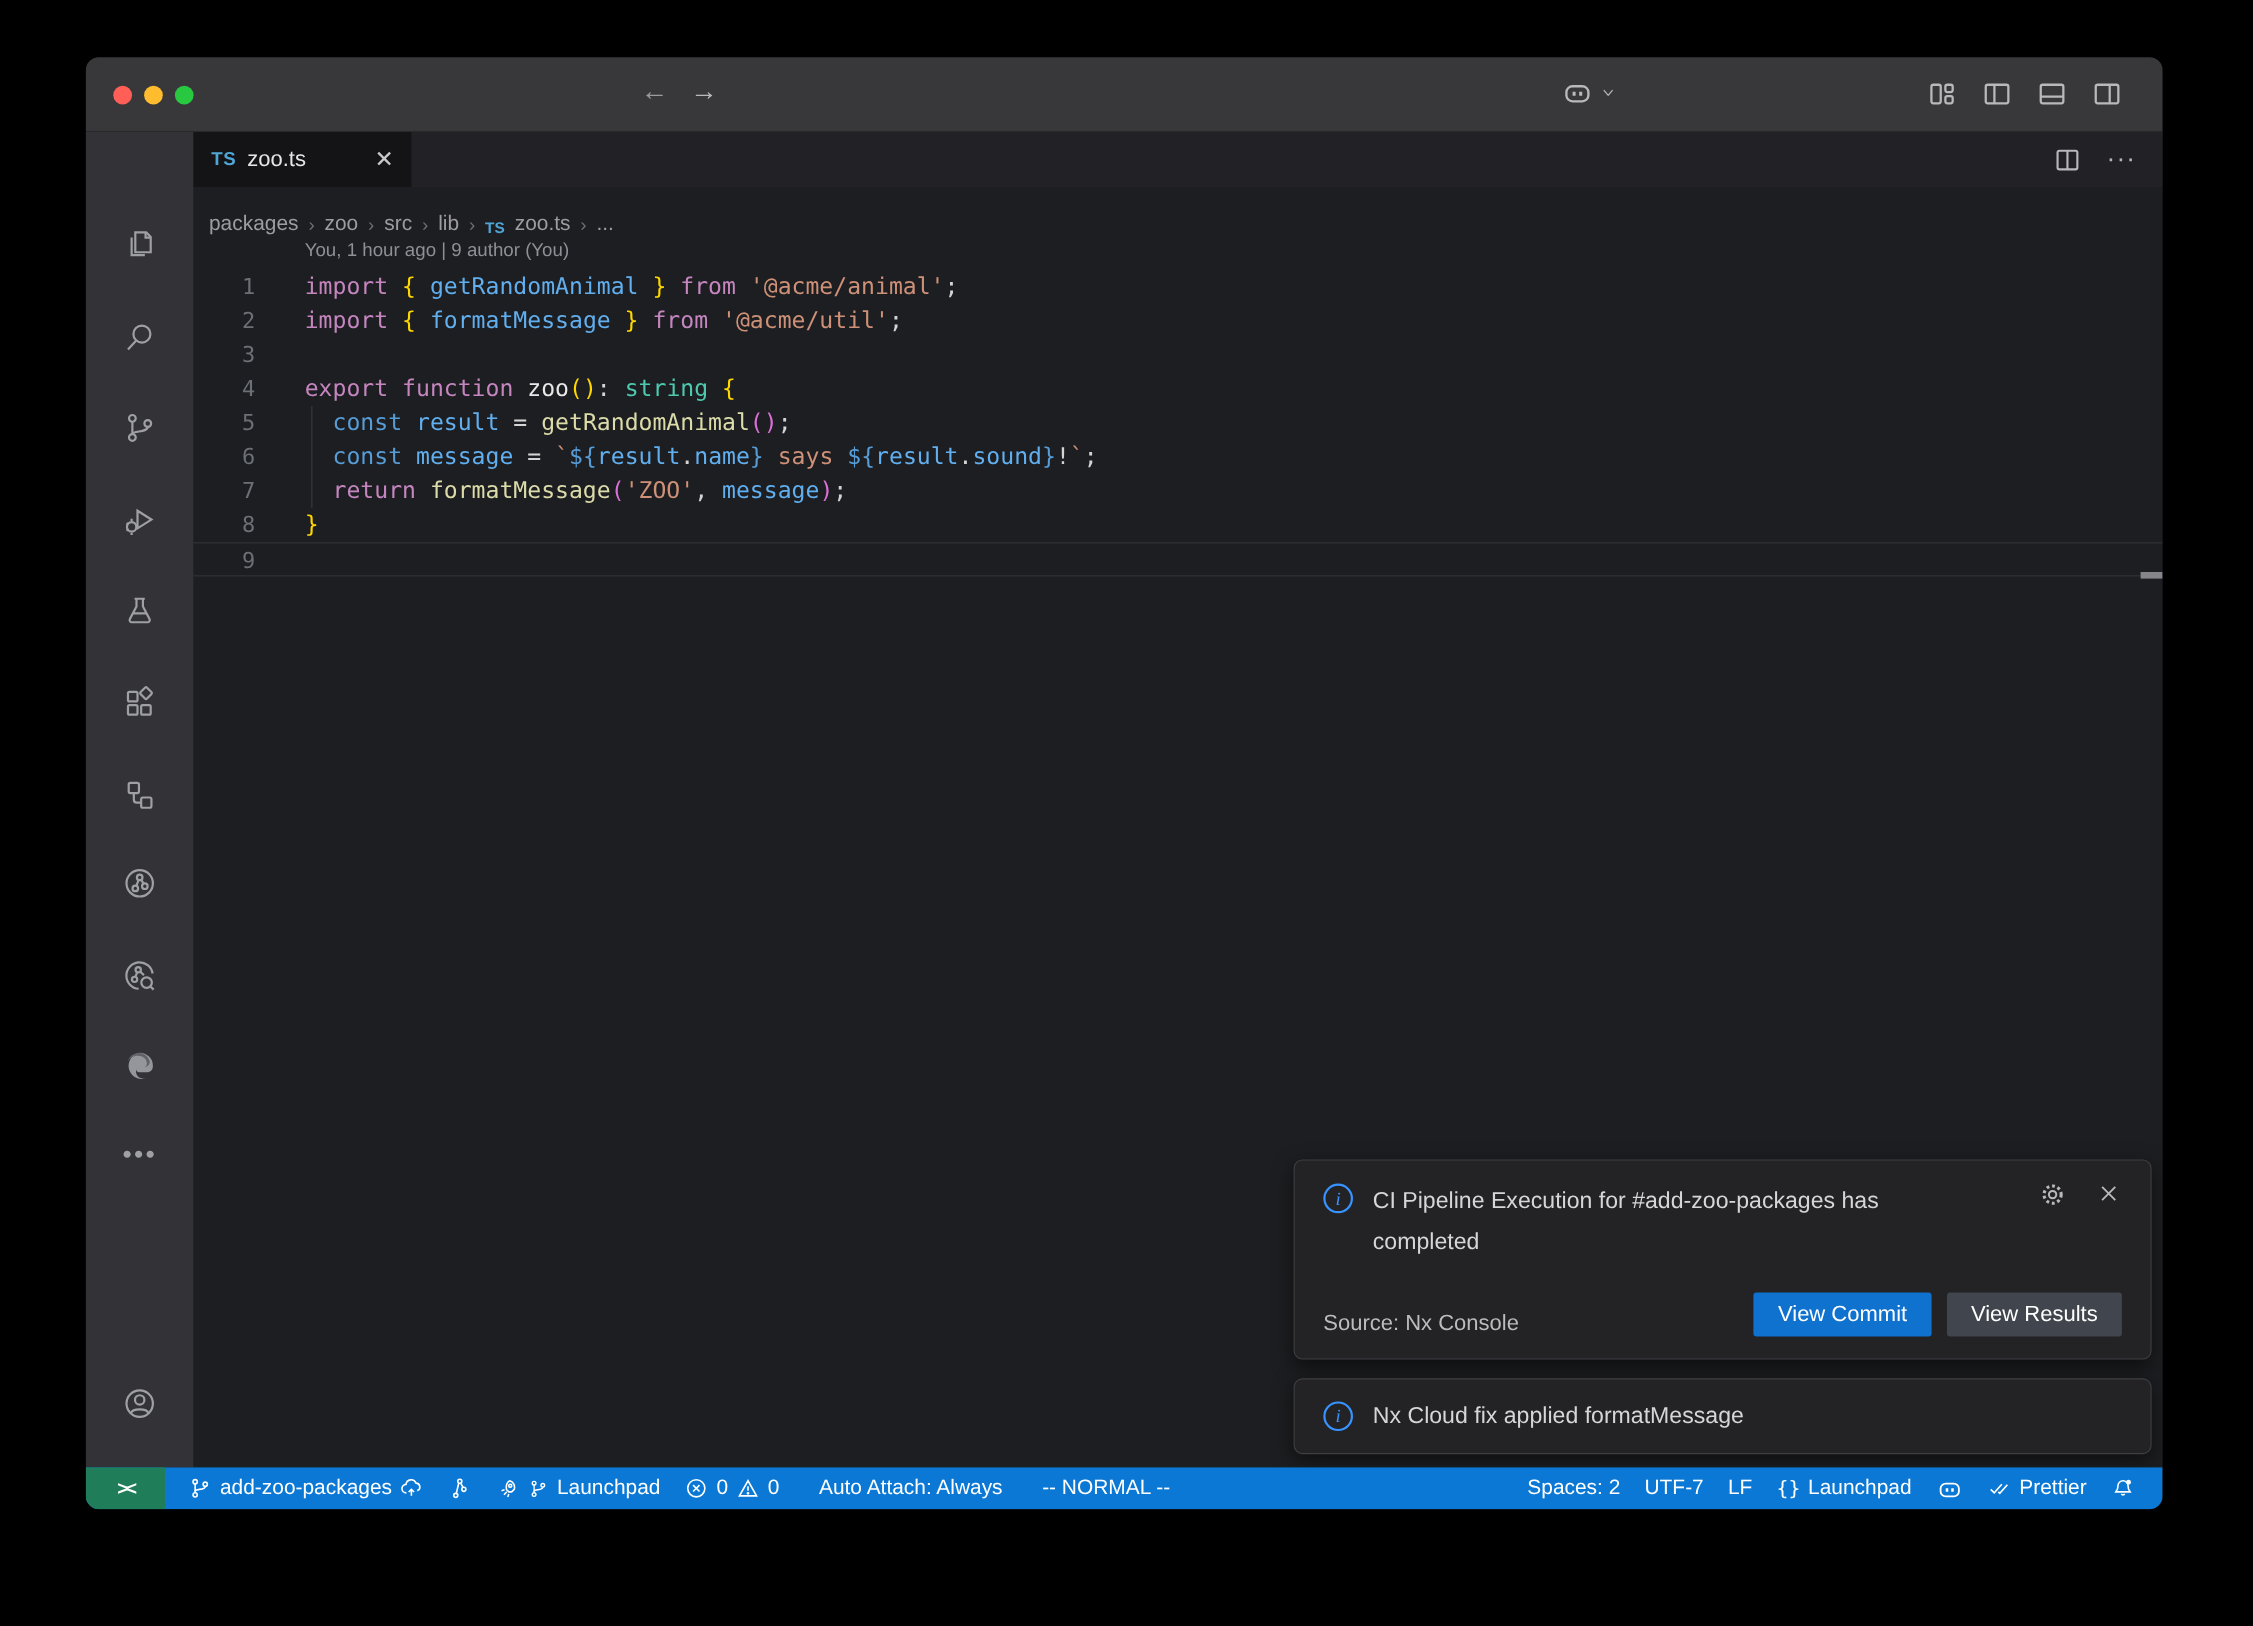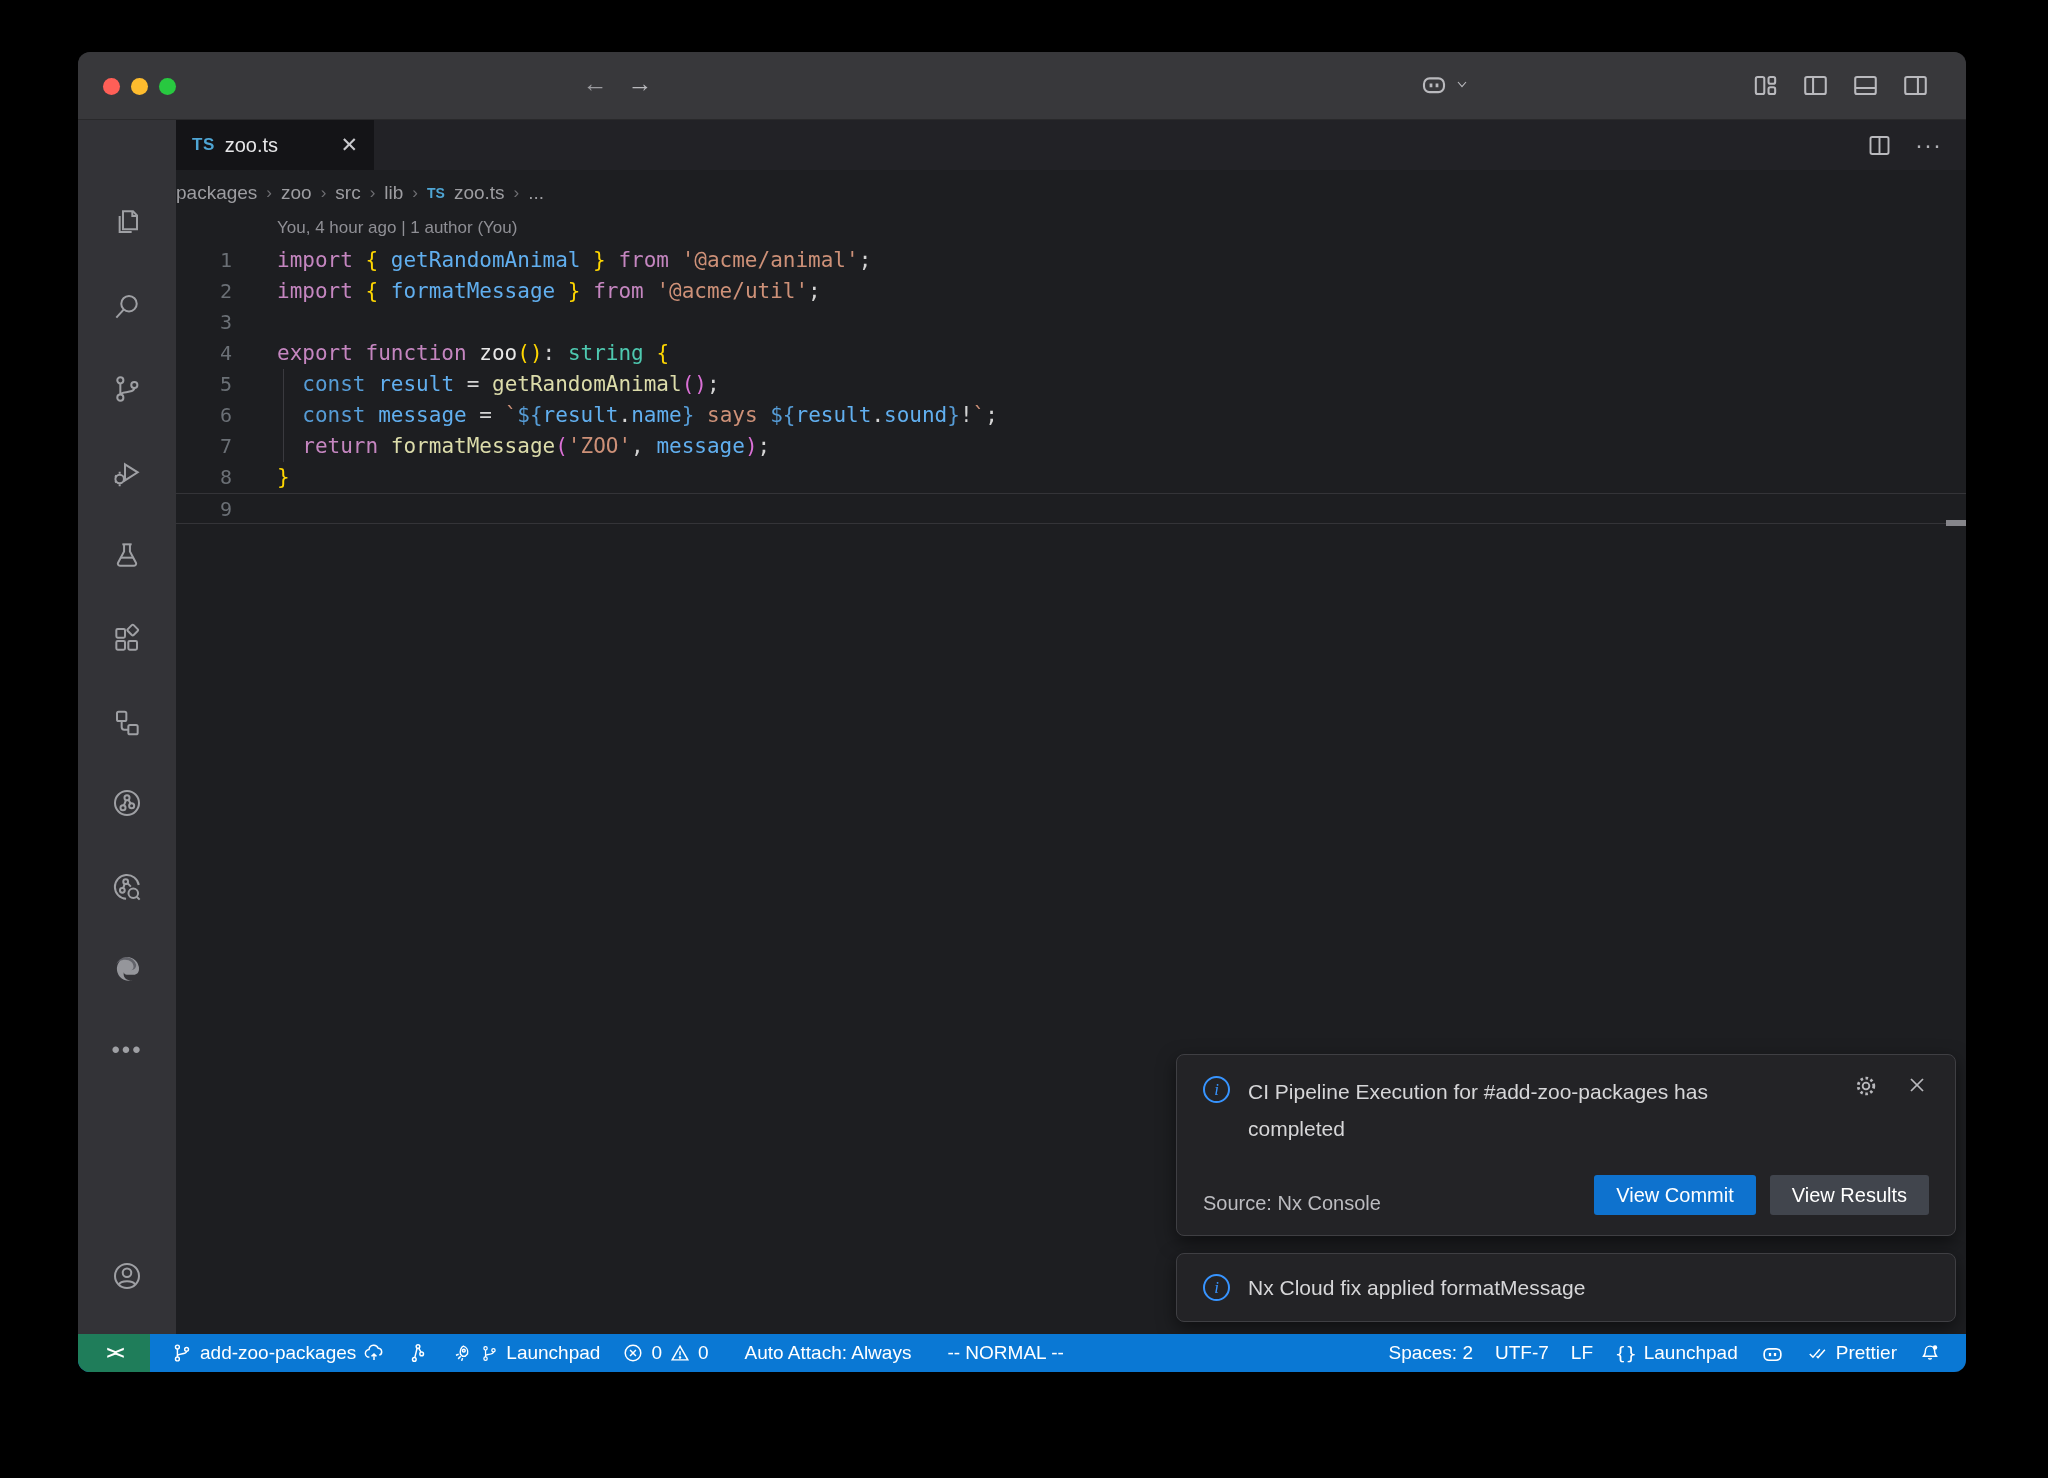--- a/index.html
+++ b/index.html
@@ -35,22 +35,22 @@
 
   
   .editor-area { position:absolute; left:98px; top:68px; right:0; height:1306px; background:#1d1e21; }
   .tabstrip { position:absolute; top:0; left:0; right:0; height:50px; background:#222226; display:flex; }
   .tab { width:198px; height:50px; background:#141417; display:flex; align-items:center; padding:0 16px; gap:10px; }
   .ts-badge { color:#4fa6d5; font-weight:bold; font-size:17px; letter-spacing:.5px; }
   .tab-label { color:#e6e6e8; font-size:20px; }
   .tab-close { margin-left:auto; color:#c9c9cd; font-size:21px; }
   .tabstrip-actions { margin-left:auto; display:flex; align-items:center; gap:22px; padding-right:24px; color:#b3b3b7; }
 
-  .breadcrumbs { position:absolute; top:50px; left:0; right:0; height:45px; display:flex; align-items:center;
-                 gap:9px; color:#9d9da1; font-size:19px; }
+  .breadcrumbs { position:absolute; top:50px; left:0; right:0; height:45px; display:flex; align-items:flex-end;
+                 padding-left:14px; gap:9px; color:#9d9da1; font-size:19px; }
   .crumb-sep { color:#6f6f73; font-size:17px; }
   .crumb-ts { color:#4fa6d5; font-weight:bold; font-size:14px; }
 
   .editor-body { position:absolute; top:95px; left:0; right:0; bottom:0; }
   .blame { height:30px; line-height:26px; padding-left:101px; color:#8f8f95; font-size:17px; }
   .code-lines { position:relative; font-family:"DejaVu Sans Mono",monospace; font-size:21px; }
   .code-line { display:flex; height:31px; line-height:31px; white-space:pre; }
   .code-line.current { border-top:1px solid #343438; border-bottom:1px solid #343438; }
   .gutter { width:56px; text-align:right; color:#6b7076; flex:none; font-size:20px; }
   .lc { padding-left:45px; }
@@ -227,21 +227,21 @@
       <span class="crumb-sep">›</span>
       <span>lib</span>
       <span class="crumb-sep">›</span>
       <span class="crumb-ts">TS</span>
       <span>zoo.ts</span>
       <span class="crumb-sep">›</span>
       <span>...</span>
     </div>
 
     <div class="editor-body">
-      <div class="blame">You, 4 hour ago | 1 author (You)</div>
+      <div class="blame">You, 1 hour ago | 9 author (You)</div>
       <div class="code-lines">
         <div class="indent-guide"></div>
       <div class="code-line"><span class="gutter">1</span><span class="lc"><span style="color: rgb(197, 134, 192);">import</span><span style="color: rgb(212, 212, 212);"> </span><span style="color: rgb(255, 215, 0);">{</span><span style="color: rgb(97, 175, 239);"> getRandomAnimal </span><span style="color: rgb(255, 215, 0);">}</span><span style="color: rgb(212, 212, 212);"> </span><span style="color: rgb(197, 134, 192);">from</span><span style="color: rgb(212, 212, 212);"> </span><span style="color: rgb(206, 145, 120);">'@acme/animal'</span><span style="color: rgb(212, 212, 212);">;</span></span></div>
           <div class="code-line"><span class="gutter">2</span><span class="lc"><span style="color: rgb(197, 134, 192);">import</span><span style="color: rgb(212, 212, 212);"> </span><span style="color: rgb(255, 215, 0);">{</span><span style="color: rgb(97, 175, 239);"> formatMessage </span><span style="color: rgb(255, 215, 0);">}</span><span style="color: rgb(212, 212, 212);"> </span><span style="color: rgb(197, 134, 192);">from</span><span style="color: rgb(212, 212, 212);"> </span><span style="color: rgb(206, 145, 120);">'@acme/util'</span><span style="color: rgb(212, 212, 212);">;</span></span></div>
           <div class="code-line"><span class="gutter">3</span><span class="lc"></span></div>
           <div class="code-line"><span class="gutter">4</span><span class="lc"><span style="color: rgb(197, 134, 192);">export</span><span style="color: rgb(212, 212, 212);"> </span><span style="color: rgb(197, 134, 192);">function</span><span style="color: rgb(212, 212, 212);"> </span><span style="color: rgb(232, 232, 232);">zoo</span><span style="color: rgb(255, 215, 0);">()</span><span style="color: rgb(212, 212, 212);">:</span><span style="color: rgb(212, 212, 212);"> </span><span style="color: rgb(78, 201, 176);">string</span><span style="color: rgb(212, 212, 212);"> </span><span style="color: rgb(255, 215, 0);">{</span></span></div>
           <div class="code-line"><span class="gutter">5</span><span class="lc"><span style="color: rgb(212, 212, 212);">  </span><span style="color: rgb(86, 156, 214);">const</span><span style="color: rgb(212, 212, 212);"> </span><span style="color: rgb(97, 175, 239);">result</span><span style="color: rgb(212, 212, 212);"> </span><span style="color: rgb(212, 212, 212);">=</span><span style="color: rgb(212, 212, 212);"> </span><span style="color: rgb(220, 220, 170);">getRandomAnimal</span><span style="color: rgb(218, 112, 214);">()</span><span style="color: rgb(212, 212, 212);">;</span></span></div>
           <div class="code-line"><span class="gutter">6</span><span class="lc"><span style="color: rgb(212, 212, 212);">  </span><span style="color: rgb(86, 156, 214);">const</span><span style="color: rgb(212, 212, 212);"> </span><span style="color: rgb(97, 175, 239);">message</span><span style="color: rgb(212, 212, 212);"> </span><span style="color: rgb(212, 212, 212);">=</span><span style="color: rgb(212, 212, 212);"> </span><span style="color: rgb(206, 145, 120);">`</span><span style="color: rgb(86, 156, 214);">${</span><span style="color: rgb(97, 175, 239);">result</span><span style="color: rgb(212, 212, 212);">.</span><span style="color: rgb(97, 175, 239);">name</span><span style="color: rgb(86, 156, 214);">}</span><span style="color: rgb(206, 145, 120);"> says </span><span style="color: rgb(86, 156, 214);">${</span><span style="color: rgb(97, 175, 239);">result</span><span style="color: rgb(212, 212, 212);">.</span><span style="color: rgb(97, 175, 239);">sound</span><span style="color: rgb(86, 156, 214);">}</span><span style="color: rgb(212, 212, 212);">!</span><span style="color: rgb(206, 145, 120);">`</span><span style="color: rgb(212, 212, 212);">;</span></span></div>
           <div class="code-line"><span class="gutter">7</span><span class="lc"><span style="color: rgb(212, 212, 212);">  </span><span style="color: rgb(197, 134, 192);">return</span><span style="color: rgb(212, 212, 212);"> </span><span style="color: rgb(220, 220, 170);">formatMessage</span><span style="color: rgb(218, 112, 214);">(</span><span style="color: rgb(206, 145, 120);">'ZOO'</span><span style="color: rgb(212, 212, 212);">,</span><span style="color: rgb(212, 212, 212);"> </span><span style="color: rgb(97, 175, 239);">message</span><span style="color: rgb(218, 112, 214);">)</span><span style="color: rgb(212, 212, 212);">;</span></span></div>
           <div class="code-line"><span class="gutter">8</span><span class="lc"><span style="color: rgb(255, 215, 0);">}</span></span></div>

